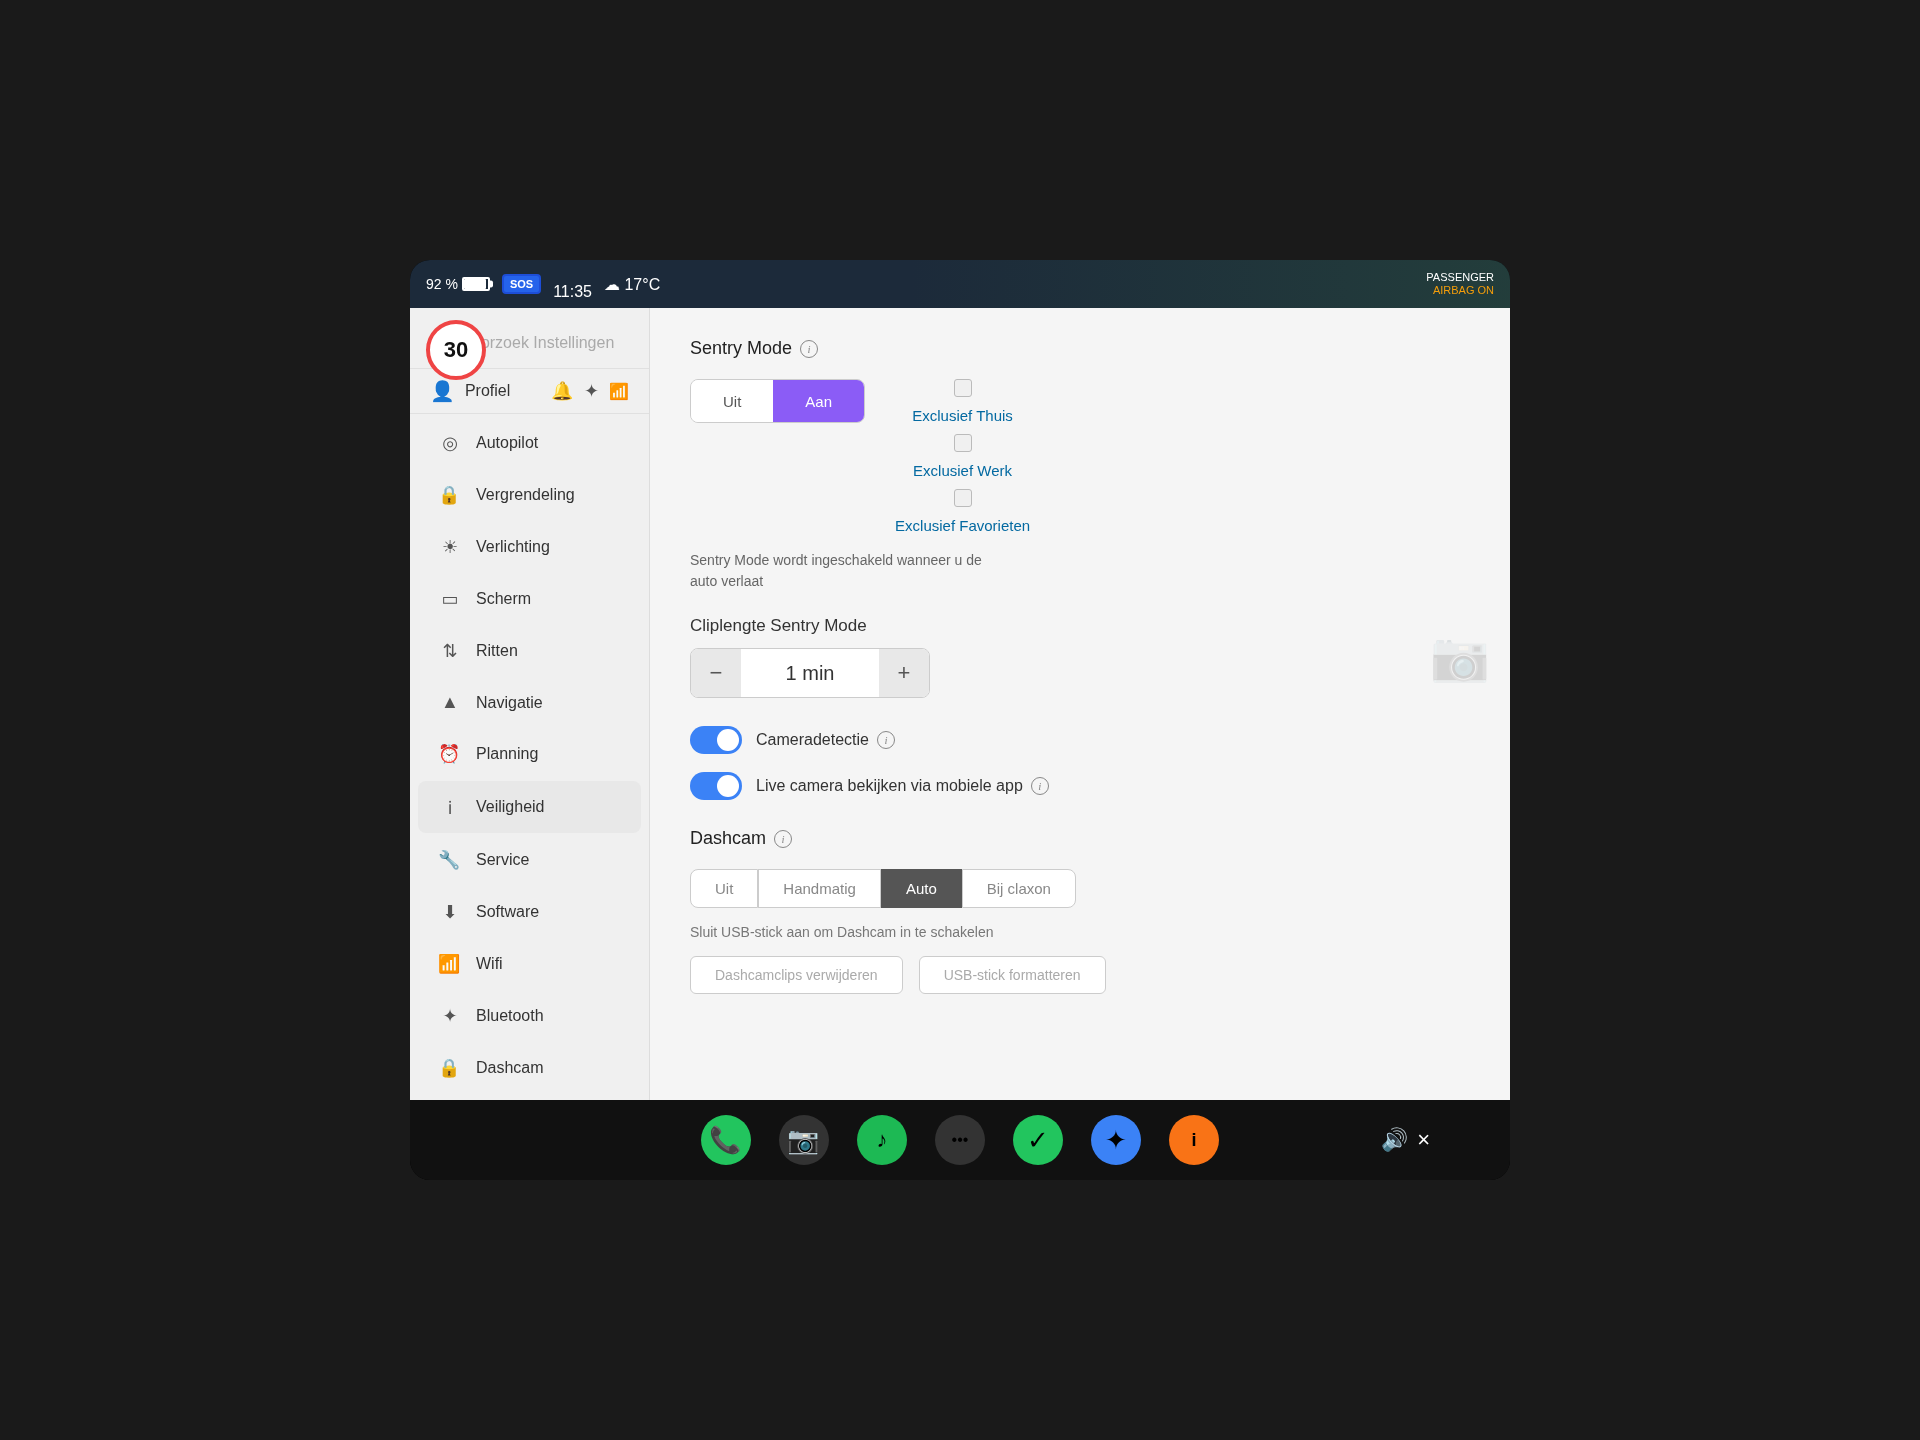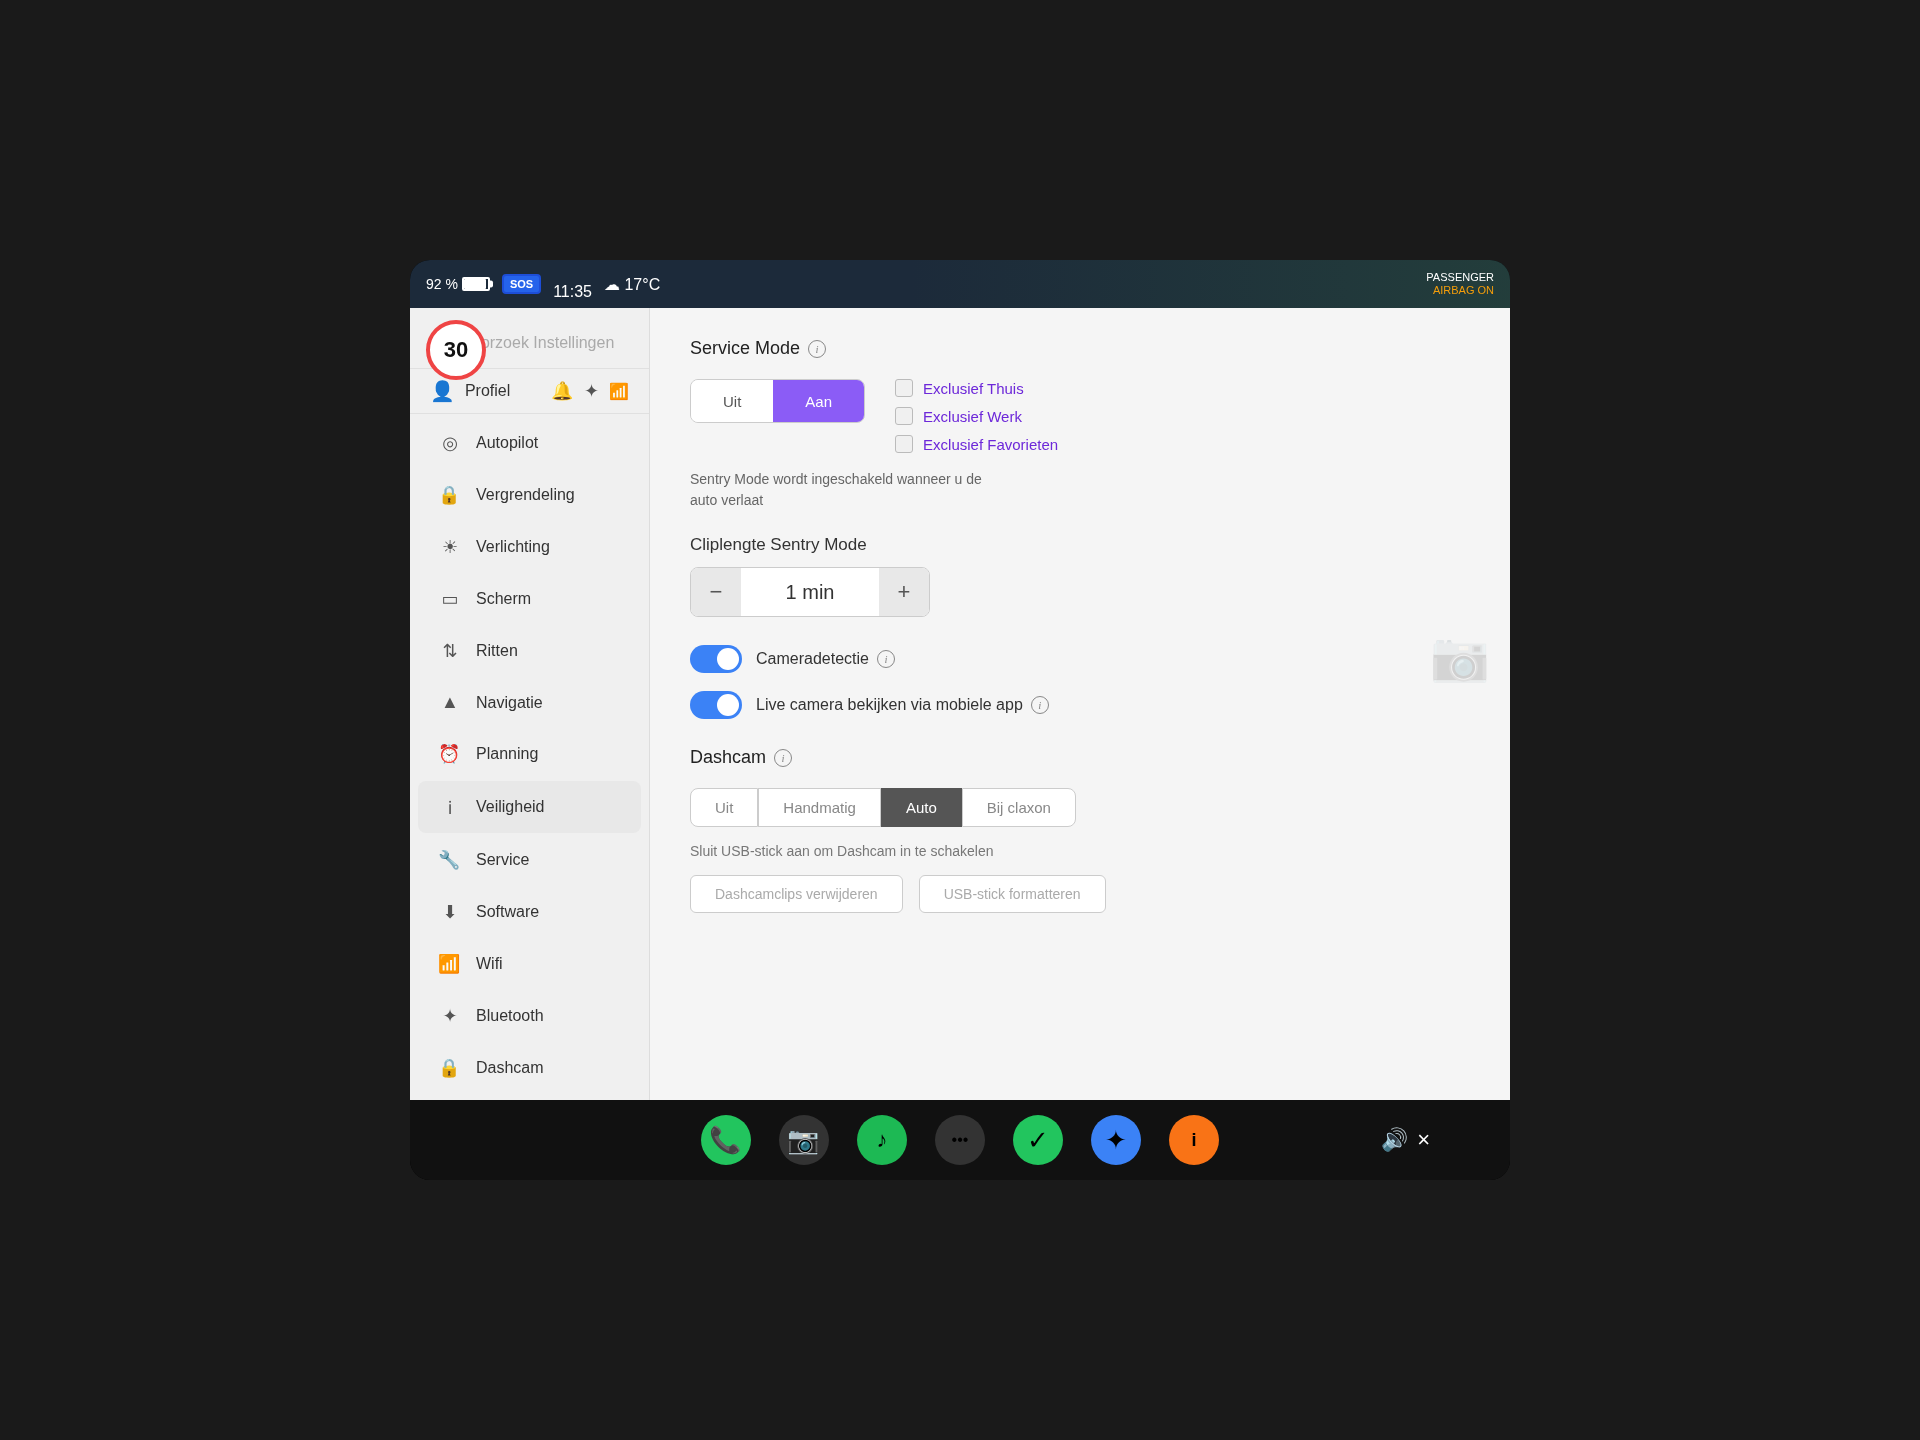--- a/index.html
+++ b/index.html
@@ -271,21 +271,22 @@
       display: flex;
       flex-direction: column;
       gap: 10px;
     }
 
     .checkbox-item {
       display: flex;
       align-items: center;
       gap: 10px;
       font-size: 15px;
-      color: #6d28d9;
+      color: #0369a1;
+      flex-direction: column;
     }
 
     .checkbox-box {
       width: 18px;
       height: 18px;
       border: 1.5px solid #bbb;
       border-radius: 3px;
       background: #f0f0f0;
     }
 
@@ -593,21 +594,21 @@
           <div class="nav-item">
       <span class="nav-icon">🔒</span>
       <span>Dashcam</span>
     </div>
         </div>
     </div>
 
     <div class="main-panel" style="position:relative;">
 
       <div class="section-title">
-        <span>Service Mode</span>
+        <span>Sentry Mode</span>
         <span class="info-icon">i</span>
       </div>
 
       <div class="toggle-group">
         <div class="btn-group">
           <button class="btn-option">Uit</button>
           <button class="btn-option selected">Aan</button>
         </div>
 
         <div class="checkbox-group">

